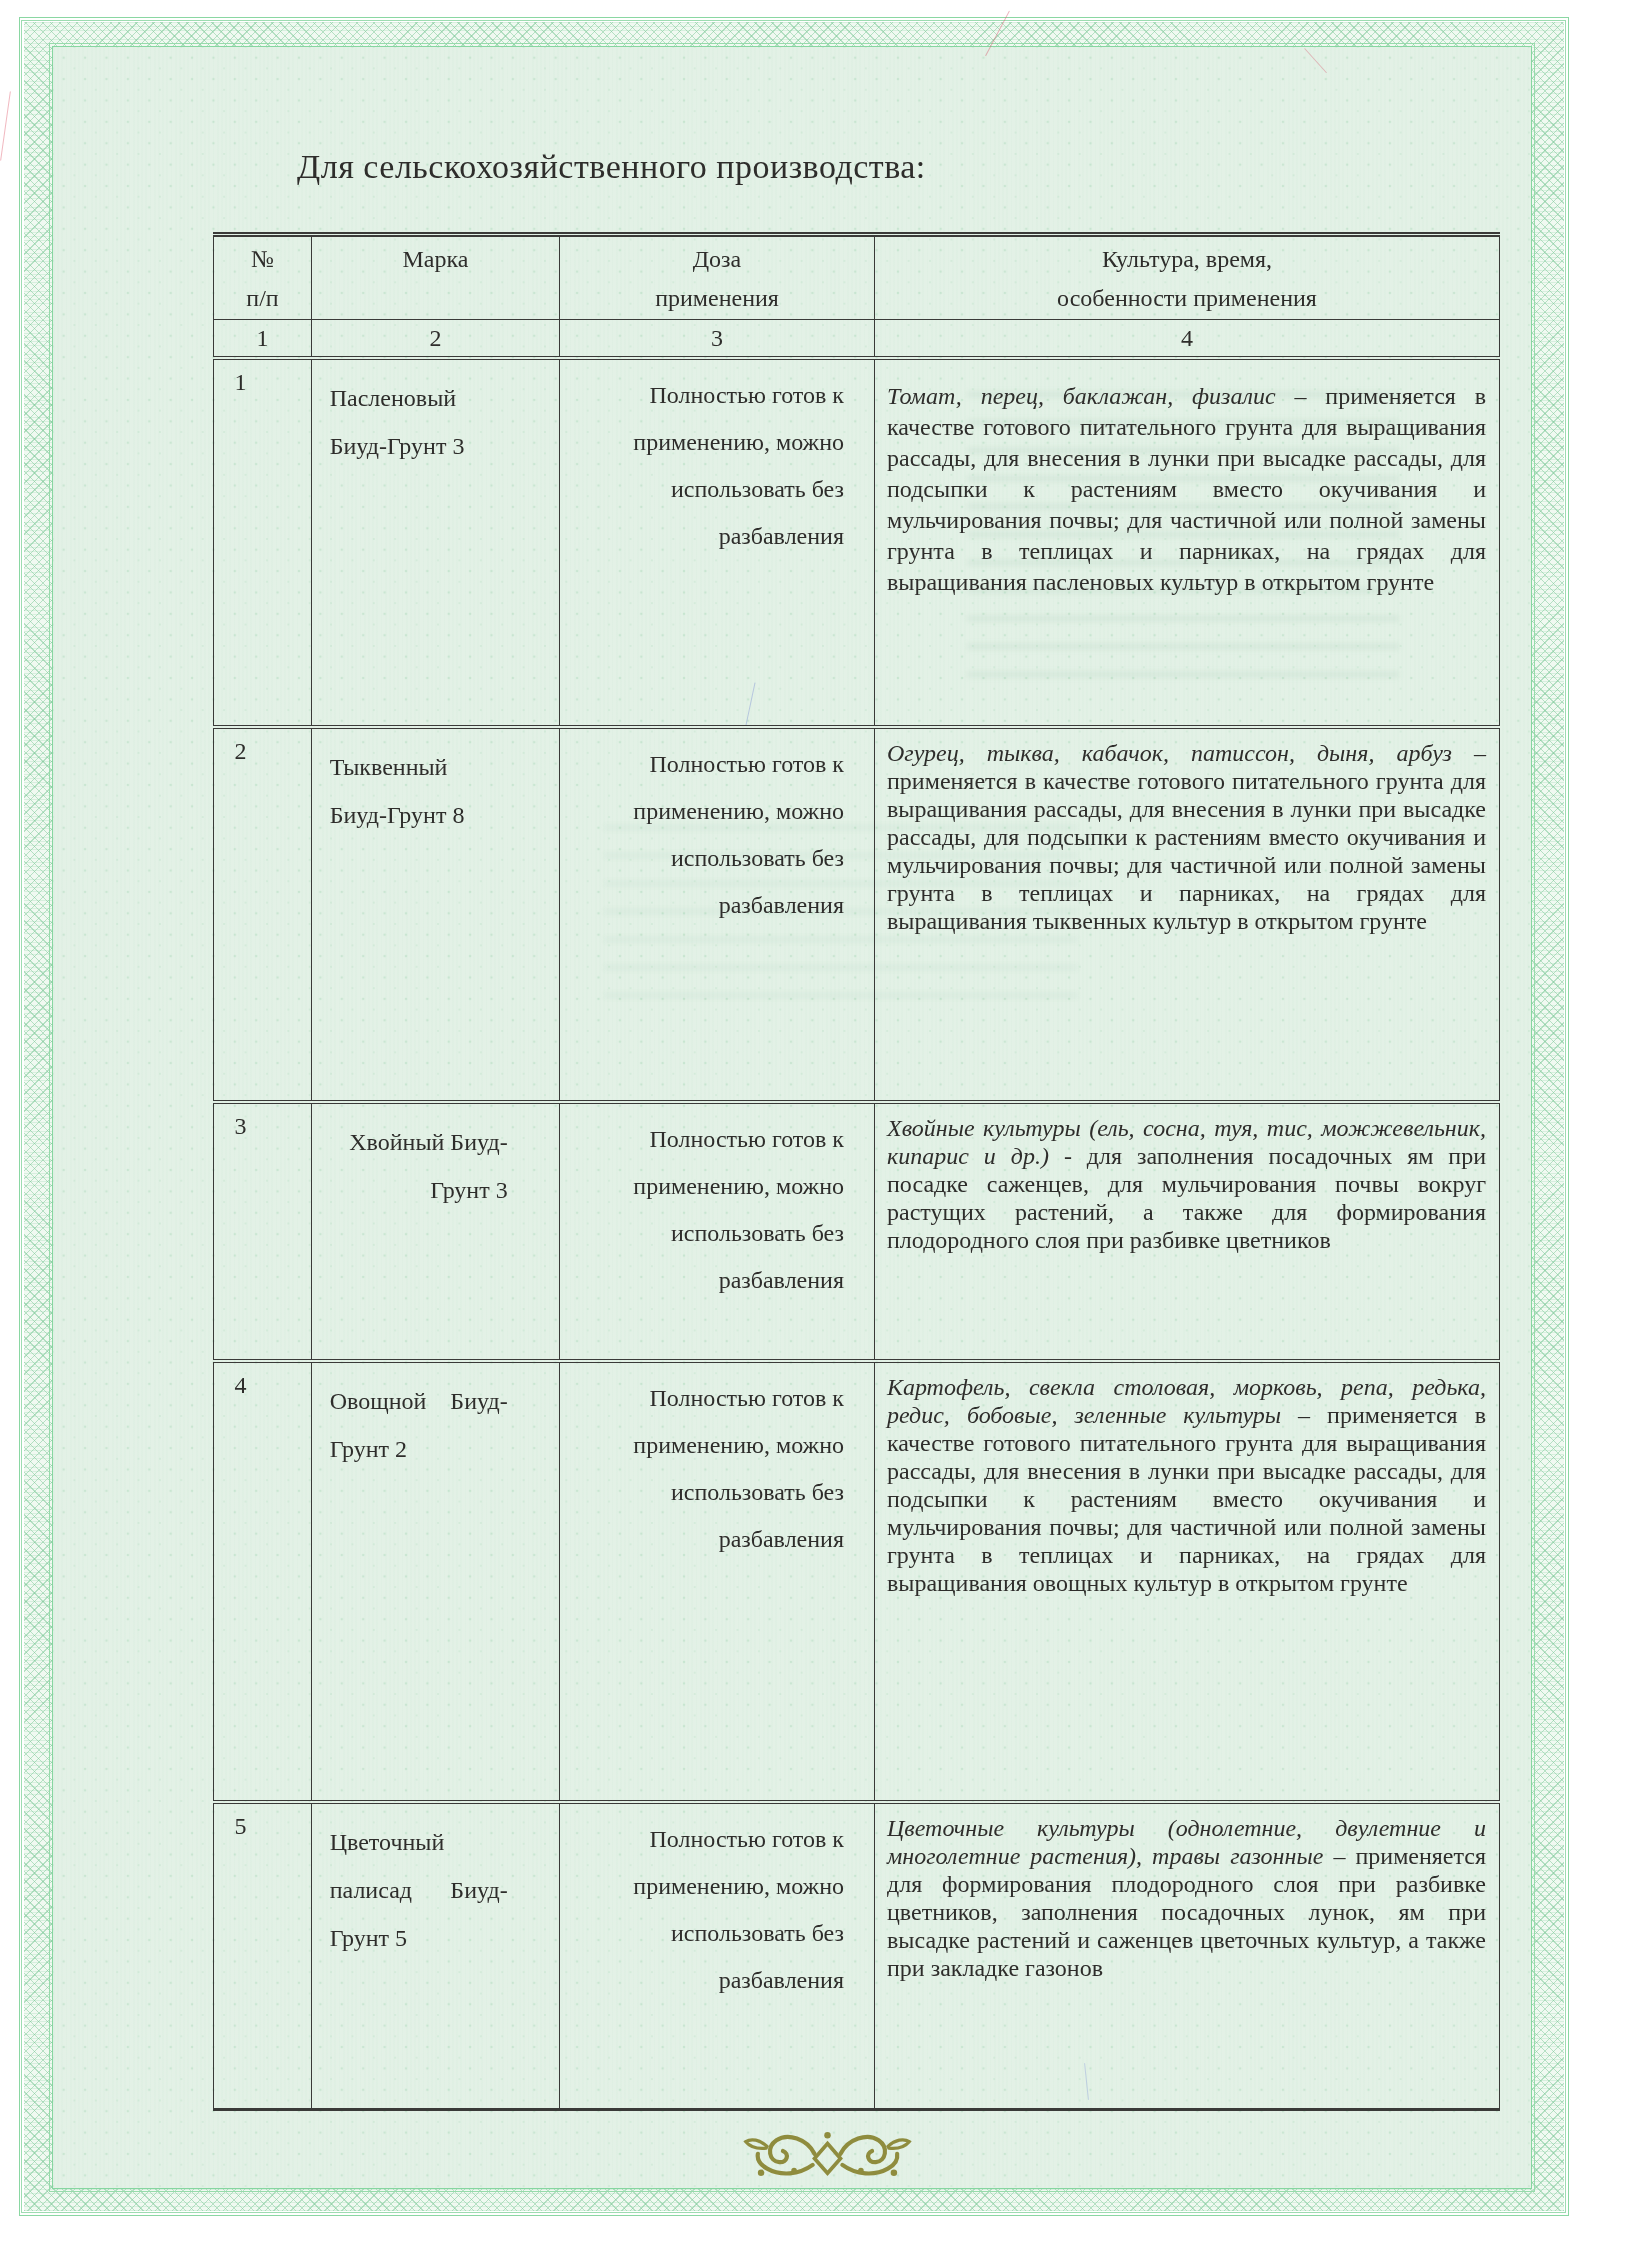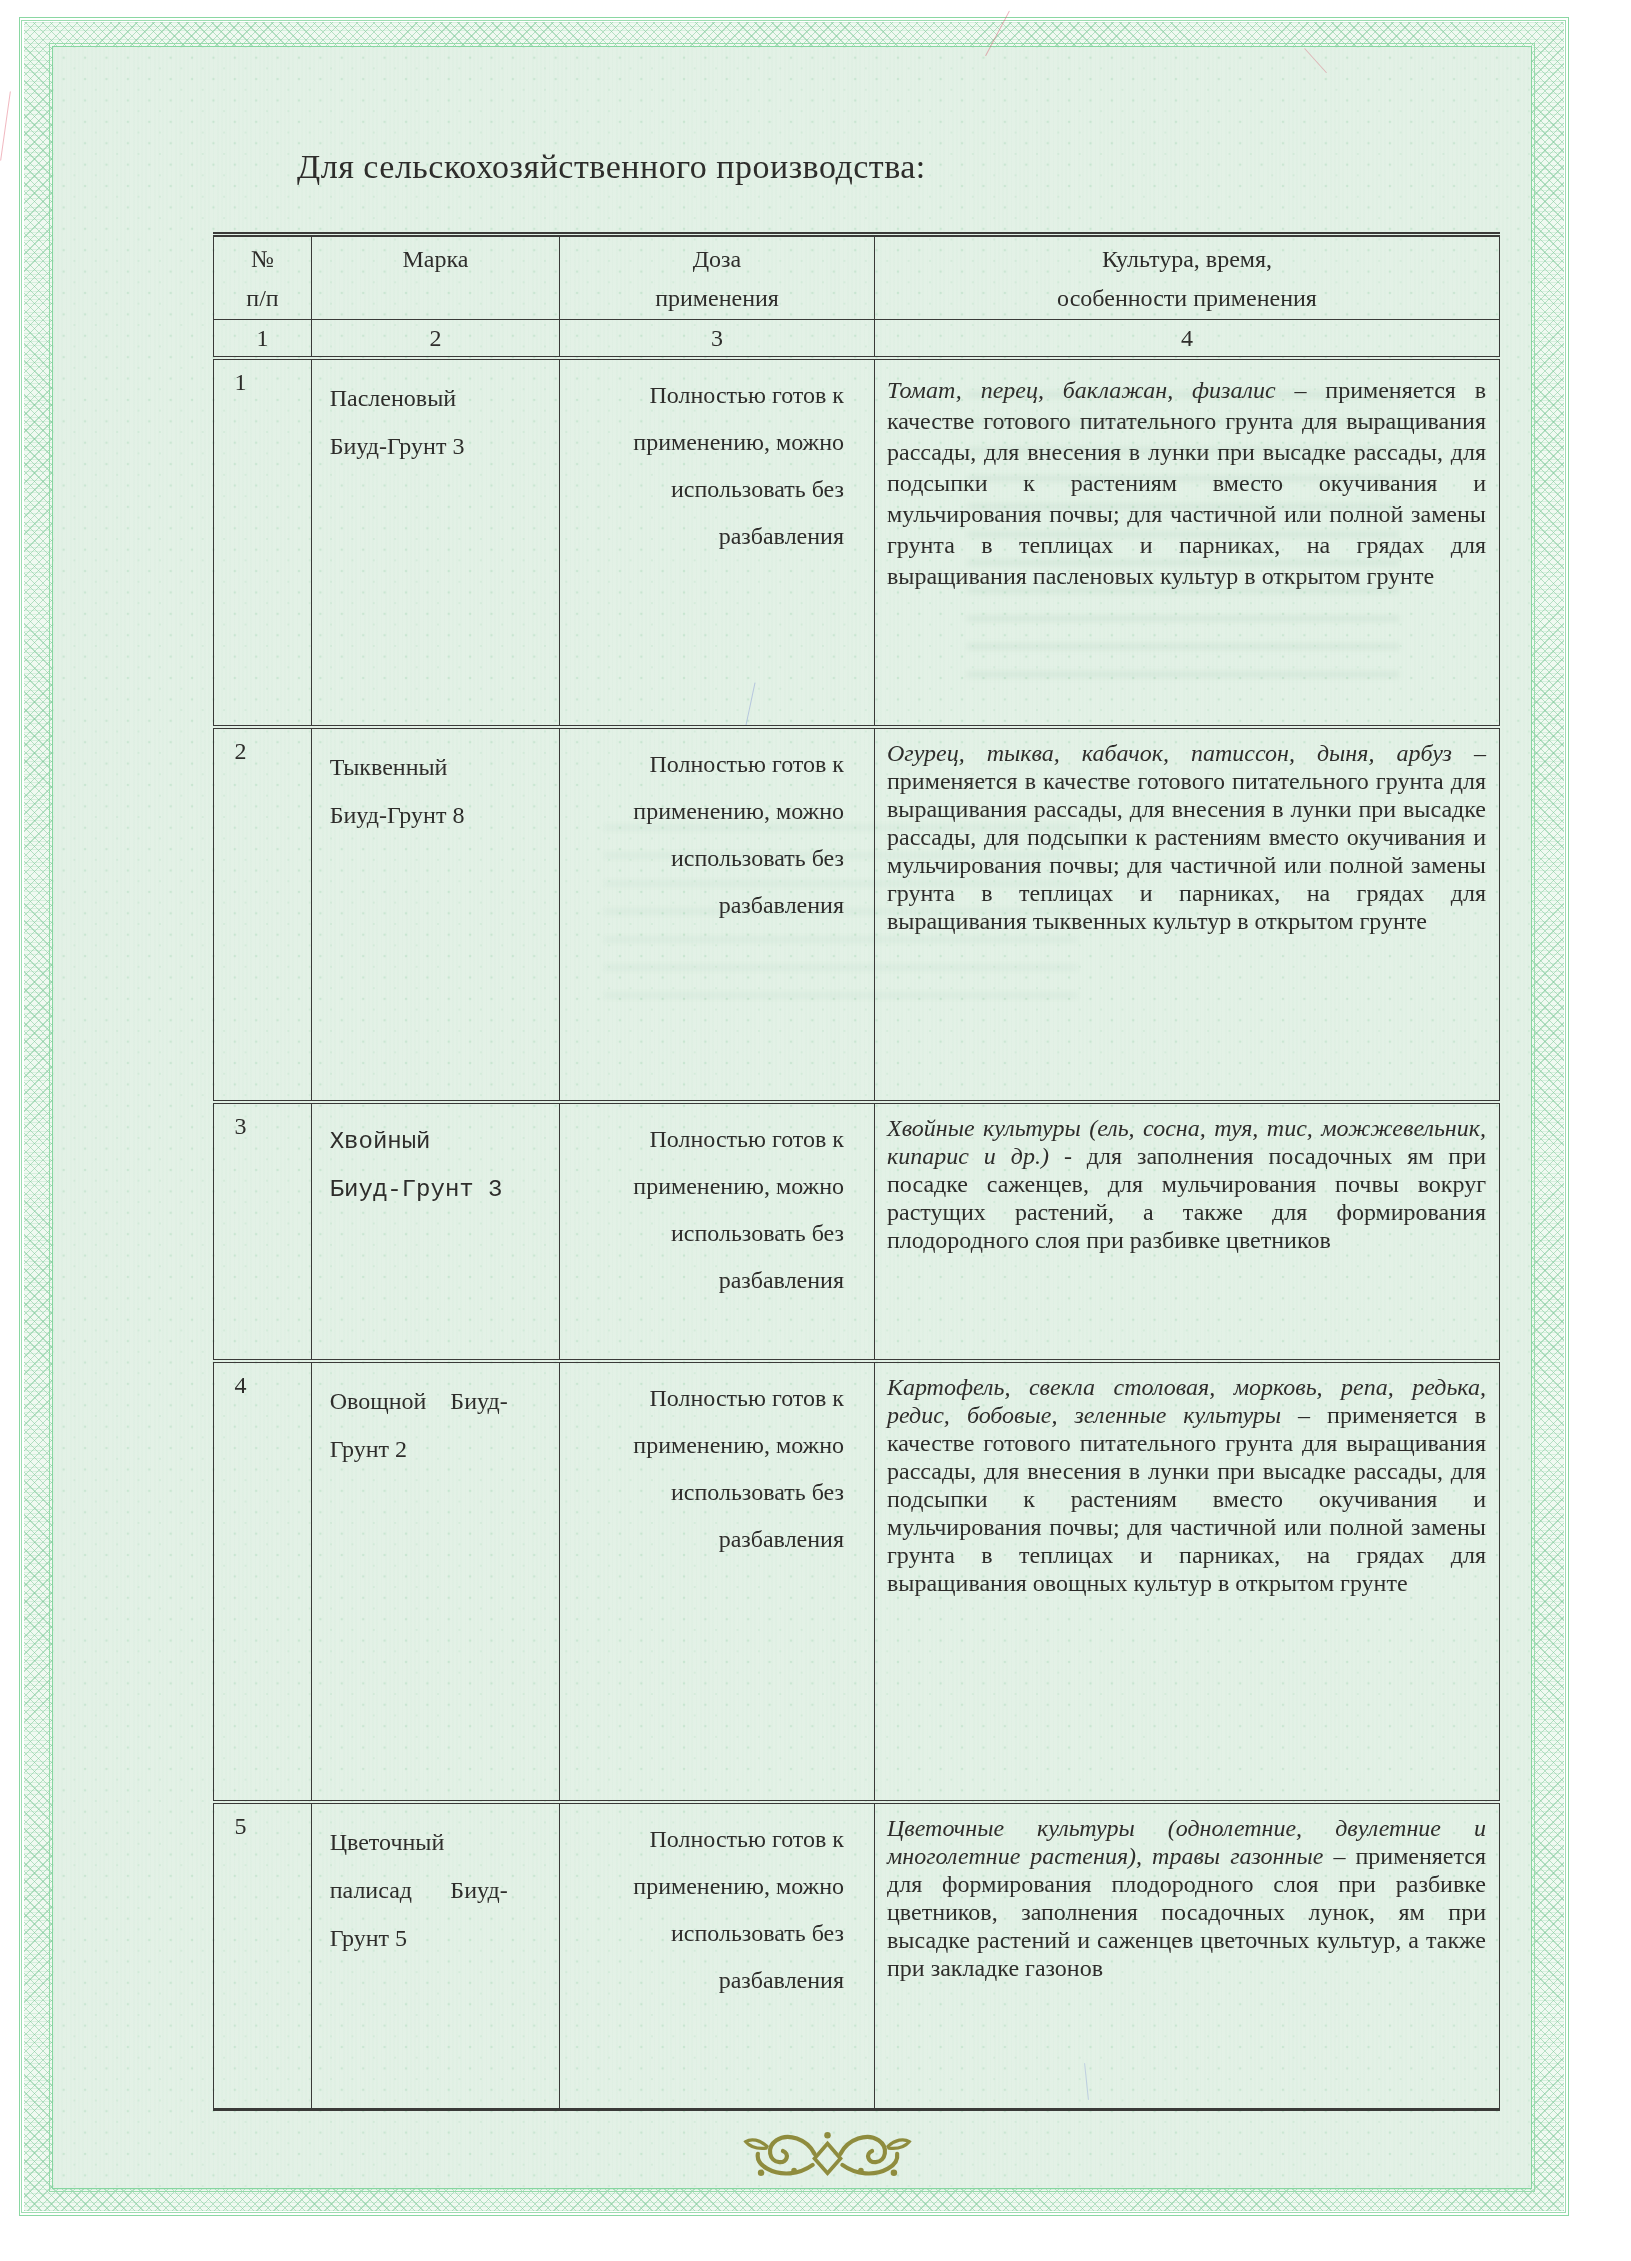--- a/index.html
+++ b/index.html
@@ -46,21 +46,21 @@
   tr.irow td{text-align:center;line-height:34px;}
   tr.drow td{border-top:4.6px double #3a3a38;}
   tr.r0{height:369px;} tr.r1{height:375px;} tr.r2{height:259px;}
   tr.r3{height:441px;} tr.r4{height:307px;}
   td.cnum{padding:8.4px 0 0 20.4px;}
   td.cbrand{padding:14px 0 0 17.7px;}
   .brand-in{width:178px;line-height:48px;text-align:justify;}
   td.cdose{padding:12px 0 0 0;}
   .dose-in{max-width:254px;margin:0 auto;line-height:47px;text-align:right;}
   td.cuse{padding:9.3px 13px 0 12px;text-align:justify;line-height:28px;}
-  tr.r0 td.cuse{line-height:31px;padding-top:15px;}
+  tr.r0 td.cuse{line-height:31px;padding-top:21px;}
   .crops{font-style:italic;}
 
   
   .ornament{position:absolute;left:739px;top:2125px;width:177px;height:65px;}
 
   
   .ghost{position:absolute;filter:blur(2.8px);
     background:repeating-linear-gradient(0deg, rgba(85,150,112,.07) 0 7.4px, transparent 7.4px 28px);}
   .g1{left:967px;top:390px;width:432px;height:288px;}
   .g2{left:604px;top:804px;width:474px;height:195px;opacity:.7;}
@@ -139,21 +139,21 @@
         </td>
     <td class="cdose">
       <div class="dose-in">Полностью готов к применению, можно использовать без разбавления</div>
         </td>
     <td class="cuse"><span class="crops">Огурец, тыква, кабачок, патиссон, дыня, арбуз</span><span> – применяется в качестве готового питательного грунта для выращивания рассады, для внесения в лунки при высадке рассады, для подсыпки к растениям вместо окучивания и мульчирования почвы; для частичной или полной замены грунта в теплицах и парниках, на грядах для выращивания тыквенных культур в открытом грунте</span></td>
   </tr>
 
   <tr class="drow r2">
     <td class="cnum">3</td>
     <td class="cbrand">
-      <div class="brand-in" style="text-align:left;font-family:Liberation Mono, monospace;">Хвойный Биуд-Грунт 3</div>
+      <div class="brand-in" style="text-align:right;">Хвойный Биуд-Грунт 3</div>
         </td>
     <td class="cdose">
       <div class="dose-in">Полностью готов к применению, можно использовать без разбавления</div>
         </td>
     <td class="cuse"><span class="crops">Хвойные культуры (ель, сосна, туя, тис, можжевельник, кипарис и др.)</span><span> - для заполнения посадочных ям  при посадке саженцев, для мульчирования почвы вокруг растущих растений, а также для формирования плодородного слоя при разбивке цветников</span></td>
   </tr>
 
   <tr class="drow r3">
     <td class="cnum">4</td>
     <td class="cbrand">

